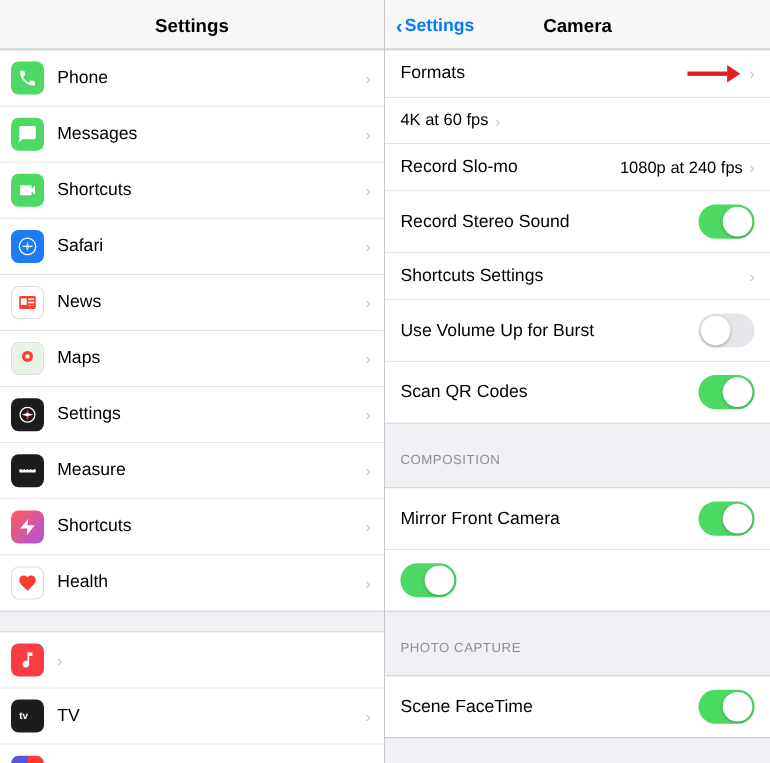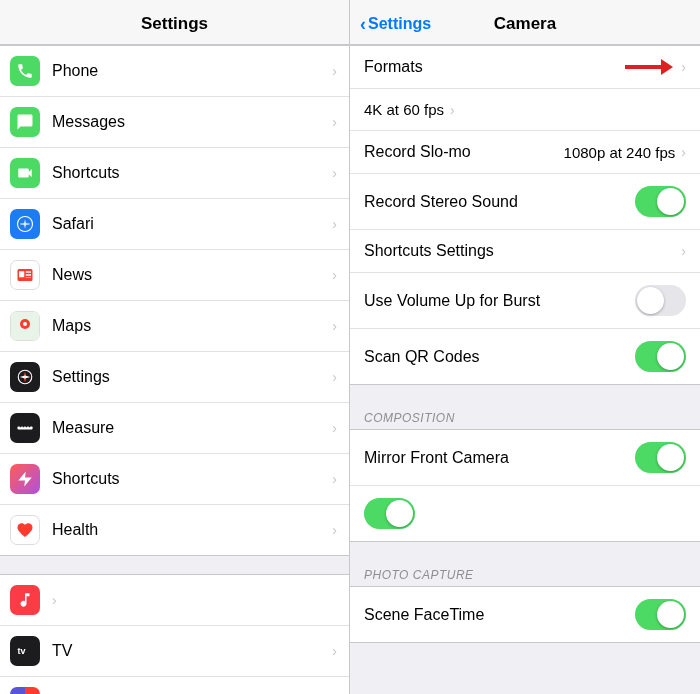--- a/index.html
+++ b/index.html
@@ -174,26 +174,25 @@
       transition: left 0.2s;
     }
     .toggle.on .toggle-thumb {
       left: 22px;
     }
     .toggle.off .toggle-thumb {
       left: 2px;
     }
 
     .section-header {
-      padding: 8px 14px 4px;
+      padding: 8px 14px 18px;
       font-size: 12px;
       color: #8e8e93;
       letter-spacing: 0.5px;
       text-transform: uppercase;
-      font-style: italic;
     }
 
     
     .formats-row {
       position: relative;
     }
 
     .red-arrow-right {
       display: flex;
       align-items: center;

